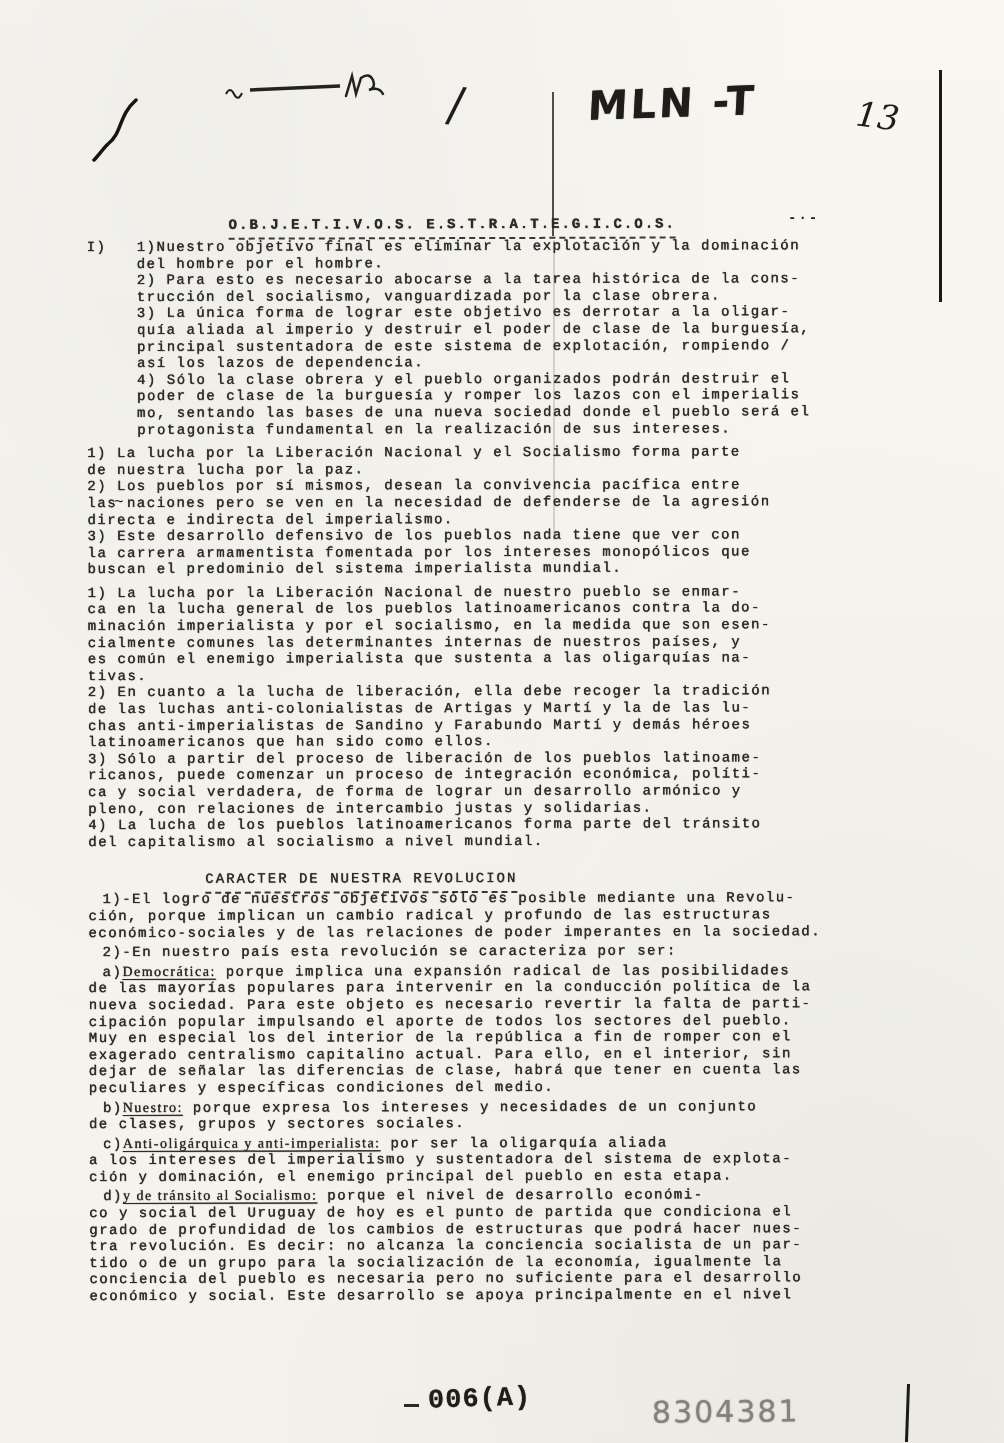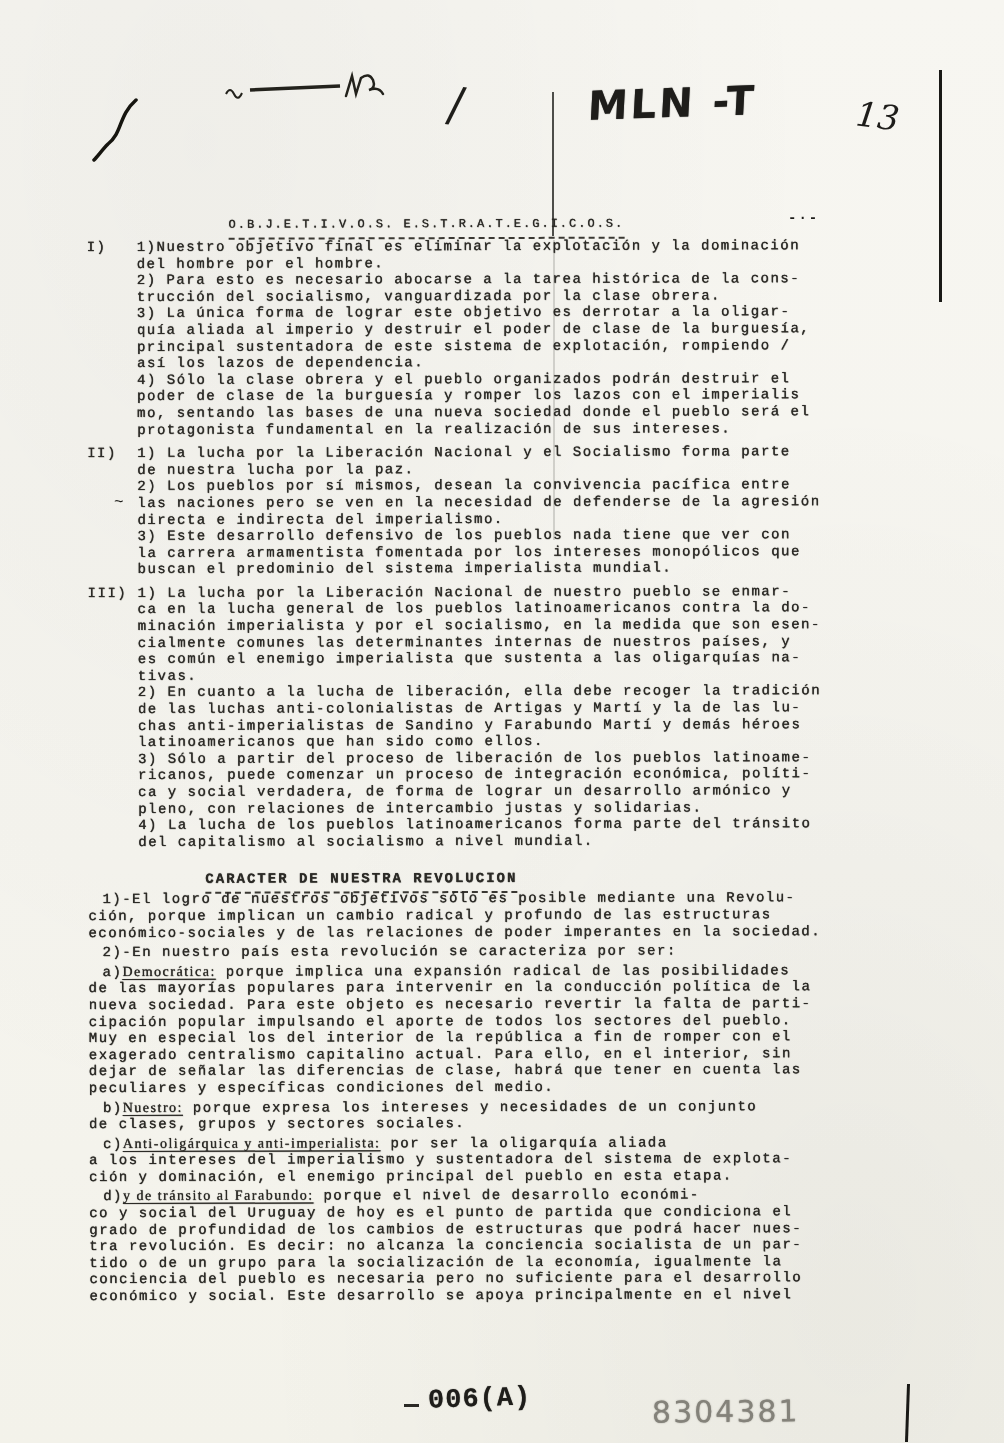--- a/index.html
+++ b/index.html
@@ -18,32 +18,32 @@
   
   .body-col {
     position:absolute; left:88px; top:208px; width:810px;
     font-size:14px; line-height:16.6px; letter-spacing:1.5px;
     text-shadow: 0 0 0.8px rgba(30,28,22,0.9), 0.4px 0.4px 0.6px rgba(30,28,22,0.3);
     transform: rotate(-0.15deg);
   }
   .doc-title {
     margin:8px 0 12px 142px;
     display:inline-block;
-    font-weight:normal; font-size:12px; letter-spacing:2px;
+    font-weight:bold; font-size:14px; letter-spacing:2px;
     border-bottom:2px dashed #3a3833; padding-bottom:4px;
   }
   .title-row { height:30px; }
   .sec { display:flex; margin-bottom:7px; }
   .sec-label { flex:0 0 50px; white-space:nowrap; }
   .sec-items { flex:1; }
   .item { white-space:pre-wrap; }
   .heading2 {
     margin:14px 0 16px 117px;
     display:inline-block;
-    font-weight:bold; font-size:14px; letter-spacing:2px;
+    font-weight:normal; font-size:14px; letter-spacing:2px;
     border-bottom:2px dashed #3a3833; padding-bottom:4px;
   }
   .heading2-row { height:34px; }
   .rpara { white-space:pre-wrap; text-indent:14px; margin:0 0 3px 0; }
   .rlead { text-decoration:underline; text-underline-offset:3px;font-family:Liberation Serif, serif; }
   
   .anno { position:absolute; color:#1e1d1a; }
   .mln {
     left:588px; top:80px;
     font-family:"DejaVu Sans",sans-serif; font-size:40px; font-weight:bold;
@@ -119,34 +119,32 @@
 quía aliada al imperio y destruir el poder de clase de la burguesía,
 principal sustentadora de este sistema de explotación, rompiendo /
 así los lazos de dependencia.</div>
             <div class="item">4) Sólo la clase obrera y el pueblo organizados podrán destruir el
 poder de clase de la burguesía y romper los lazos con el imperialis
 mo, sentando las bases de una nueva sociedad donde el pueblo será el
 protagonista fundamental en la realización de sus intereses.</div>
           </div>
         </div>
         <div class="sec">
-          <div class="sec-label">II)</div>
           <div class="sec-items">
             <div class="item">1) La lucha por la Liberación Nacional y el Socialismo forma parte
 de nuestra lucha por la paz.</div>
             <div class="item">2) Los pueblos por sí mismos, desean la convivencia pacífica entre
 las naciones pero se ven en la necesidad de defenderse de la agresión
 directa e indirecta del imperialismo.</div>
             <div class="item">3) Este desarrollo defensivo de los pueblos nada tiene que ver con
 la carrera armamentista fomentada por los intereses monopólicos que
 buscan el predominio del sistema imperialista mundial.</div>
           </div>
         </div>
         <div class="sec">
-          <div class="sec-label">III)</div>
           <div class="sec-items">
             <div class="item">1) La lucha por la Liberación Nacional de nuestro pueblo se enmar-
 ca en la lucha general de los pueblos latinoamericanos contra la do-
 minación imperialista y por el socialismo, en la medida que son esen-
 cialmente comunes las determinantes internas de nuestros países, y
 es común el enemigo imperialista que sustenta a las oligarquías na-
 tivas.</div>
             <div class="item">2) En cuanto a la lucha de liberación, ella debe recoger la tradición
 de las luchas anti-colonialistas de Artigas y Martí y la de las lu-
 chas anti-imperialistas de Sandino y Farabundo Martí y demás héroes
@@ -174,21 +172,21 @@
 cipación popular impulsando el aporte de todos los sectores del pueblo.
 Muy en especial los del interior de la república a fin de romper con el
 exagerado centralismo capitalino actual. Para ello, en el interior, sin
 dejar de señalar las diferencias de clase, habrá que tener en cuenta las
 peculiares y específicas condiciones del medio.</span></div>
         <div class="rpara"><span>b)</span><span class="rlead">Nuestro:</span><span> porque expresa los intereses y necesidades de un conjunto
 de clases, grupos y sectores sociales.</span></div>
         <div class="rpara"><span>c)</span><span class="rlead">Anti-oligárquica y anti-imperialista:</span><span> por ser la oligarquía aliada
 a los intereses del imperialismo y sustentadora del sistema de explota-
 ción y dominación, el enemigo principal del pueblo en esta etapa.</span></div>
-        <div class="rpara"><span>d)</span><span class="rlead">y de tránsito al Farabundo:</span><span> porque el nivel de desarrollo económi-
+        <div class="rpara"><span>d)</span><span class="rlead">y de tránsito al Socialismo:</span><span> porque el nivel de desarrollo económi-
 co y social del Uruguay de hoy es el punto de partida que condiciona el
 grado de profundidad de los cambios de estructuras que podrá hacer nues-
 tra revolución. Es decir: no alcanza la conciencia socialista de un par-
 tido o de un grupo para la socialización de la economía, igualmente la
 conciencia del pueblo es necesaria pero no suficiente para el desarrollo
 económico y social. Este desarrollo se apoya principalmente en el nivel</span></div>
       </div>
   </div>
 
   <div class="anno footer-dash"></div>

